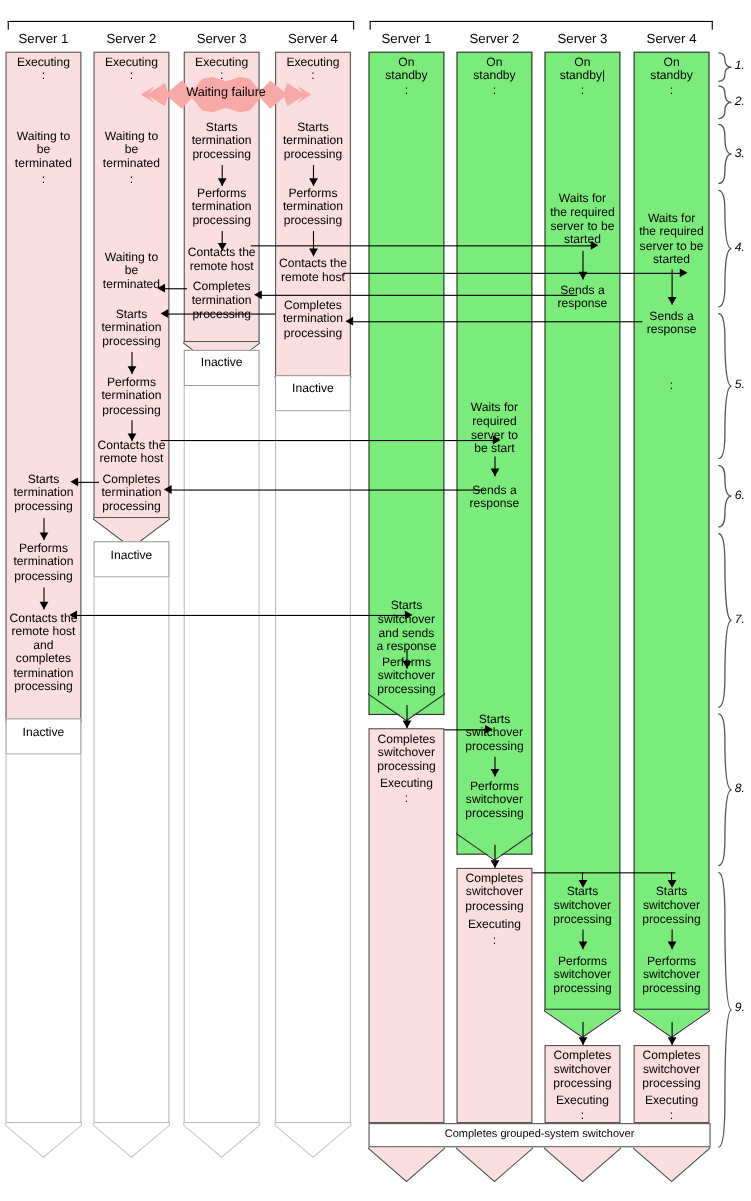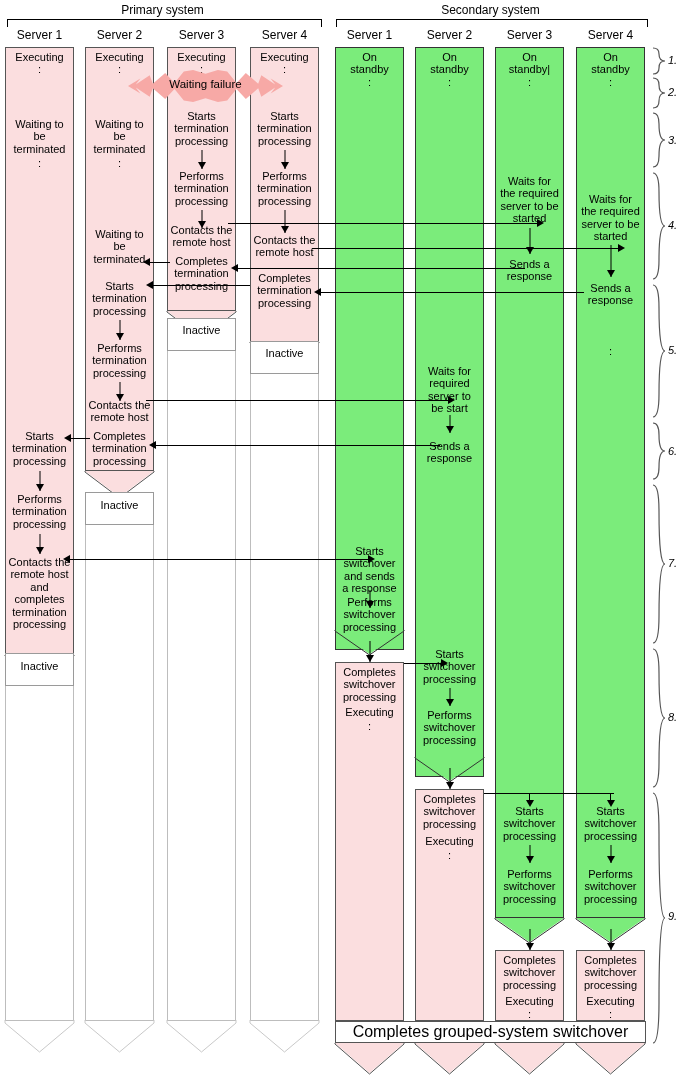--- a/index.html
+++ b/index.html
@@ -47,35 +47,33 @@
     clip-path:polygon(0% 50%,8% 30%,5% 46%,14% 22%,16% 44%,24% 16%,30% 42%,36% 12%,42% 8%,50% 18%,58% 8%,64% 12%,70% 42%,76% 16%,84% 44%,86% 22%,95% 46%,92% 30%,100% 50%,92% 70%,95% 54%,86% 78%,84% 56%,76% 84%,70% 58%,64% 88%,58% 92%,50% 82%,42% 92%,36% 88%,30% 58%,24% 84%,16% 56%,14% 78%,5% 54%,8% 70%);}
   .burst-label{position:absolute;font-size:11.5px;text-align:center;white-space:nowrap;}
 
   
   .brace{position:absolute;}
   .brace svg{display:block;}
   .bnum{position:absolute;font-size:11px;font-style:italic;}
 
   
   .footbar{position:absolute;box-sizing:border-box;background:#fff;border:1px solid #555;
-    font-size:16px;line-height:20px;text-align:center;}
+    font-size:10px;line-height:20px;text-align:center;}
 
   
   .inbox{position:absolute;box-sizing:border-box;background:#fff;border:1px solid #9a9a9a;
     font-size:11px;text-align:center;padding-top:4px;}
 </style>
 </head>
 <body>
 
 <div class="stage">
 
-  <div class="grp-title" style="left:5px;top:3px;width:315px;">Primary system</div>
   <div class="grp-bracket" style="left:7px;top:19px;width:313px;"></div>
 
-  <div class="grp-title" style="left:335px;top:3px;width:311px;">Secondary system</div>
   <div class="grp-bracket" style="left:336px;top:19px;width:310px;"></div>
 
   <div class="col-title" style="left:5px;top:28px;width:69px;">Server 1</div>
   <div class="col-title" style="left:85px;top:28px;width:69px;">Server 2</div>
   <div class="col-title" style="left:167px;top:28px;width:69px;">Server 3</div>
   <div class="col-title" style="left:250px;top:28px;width:69px;">Server 4</div>
 
   <div class="col-title" style="left:335px;top:28px;width:69px;">Server 1</div>
   <div class="col-title" style="left:415px;top:28px;width:69px;">Server 2</div>
   <div class="col-title" style="left:495px;top:28px;width:69px;">Server 3</div>

